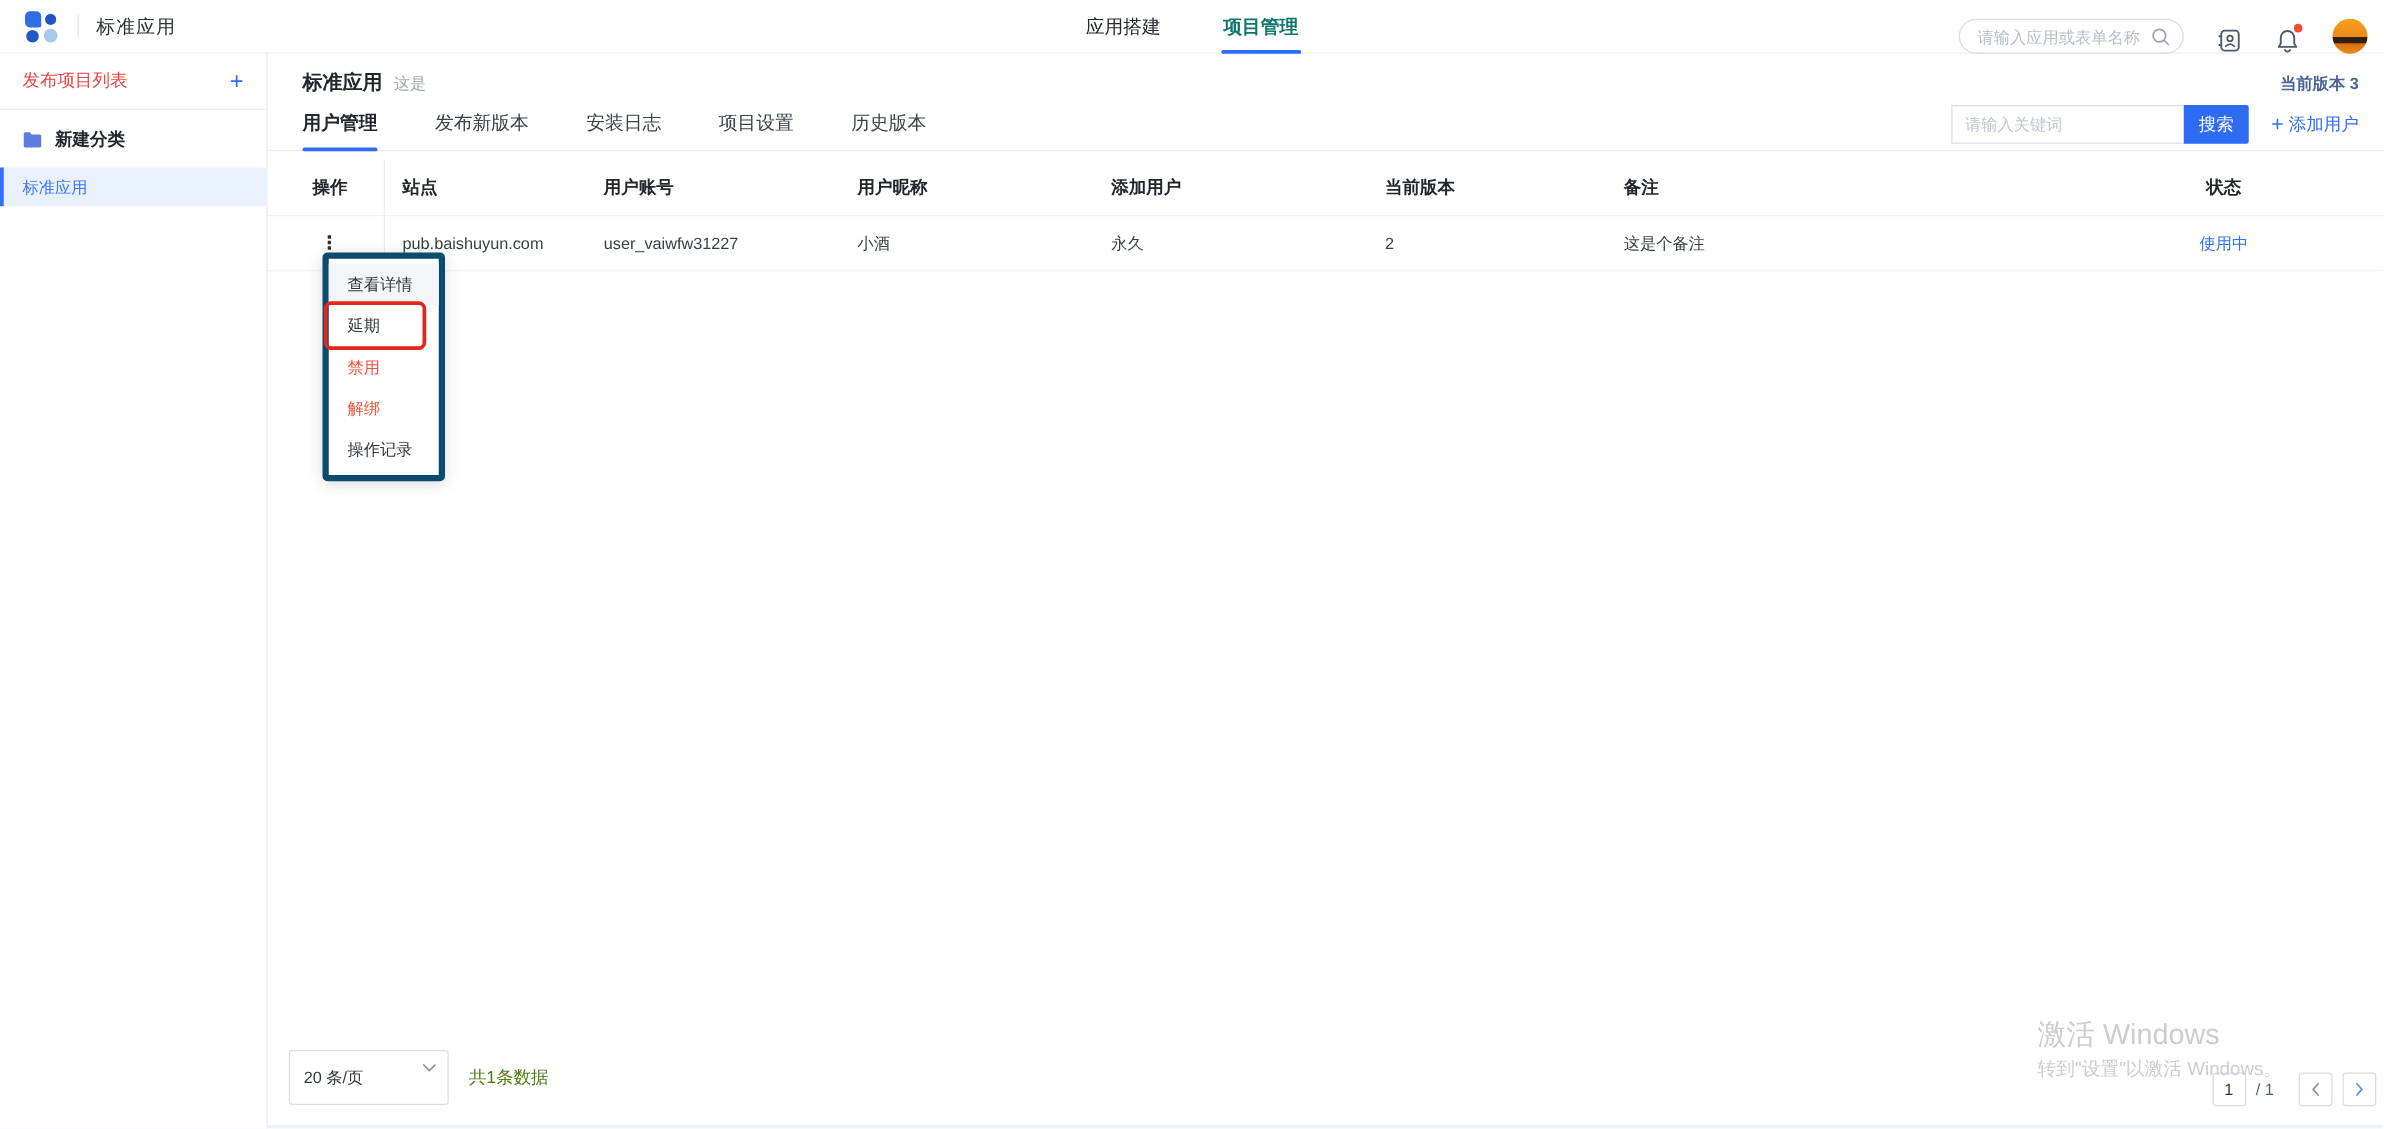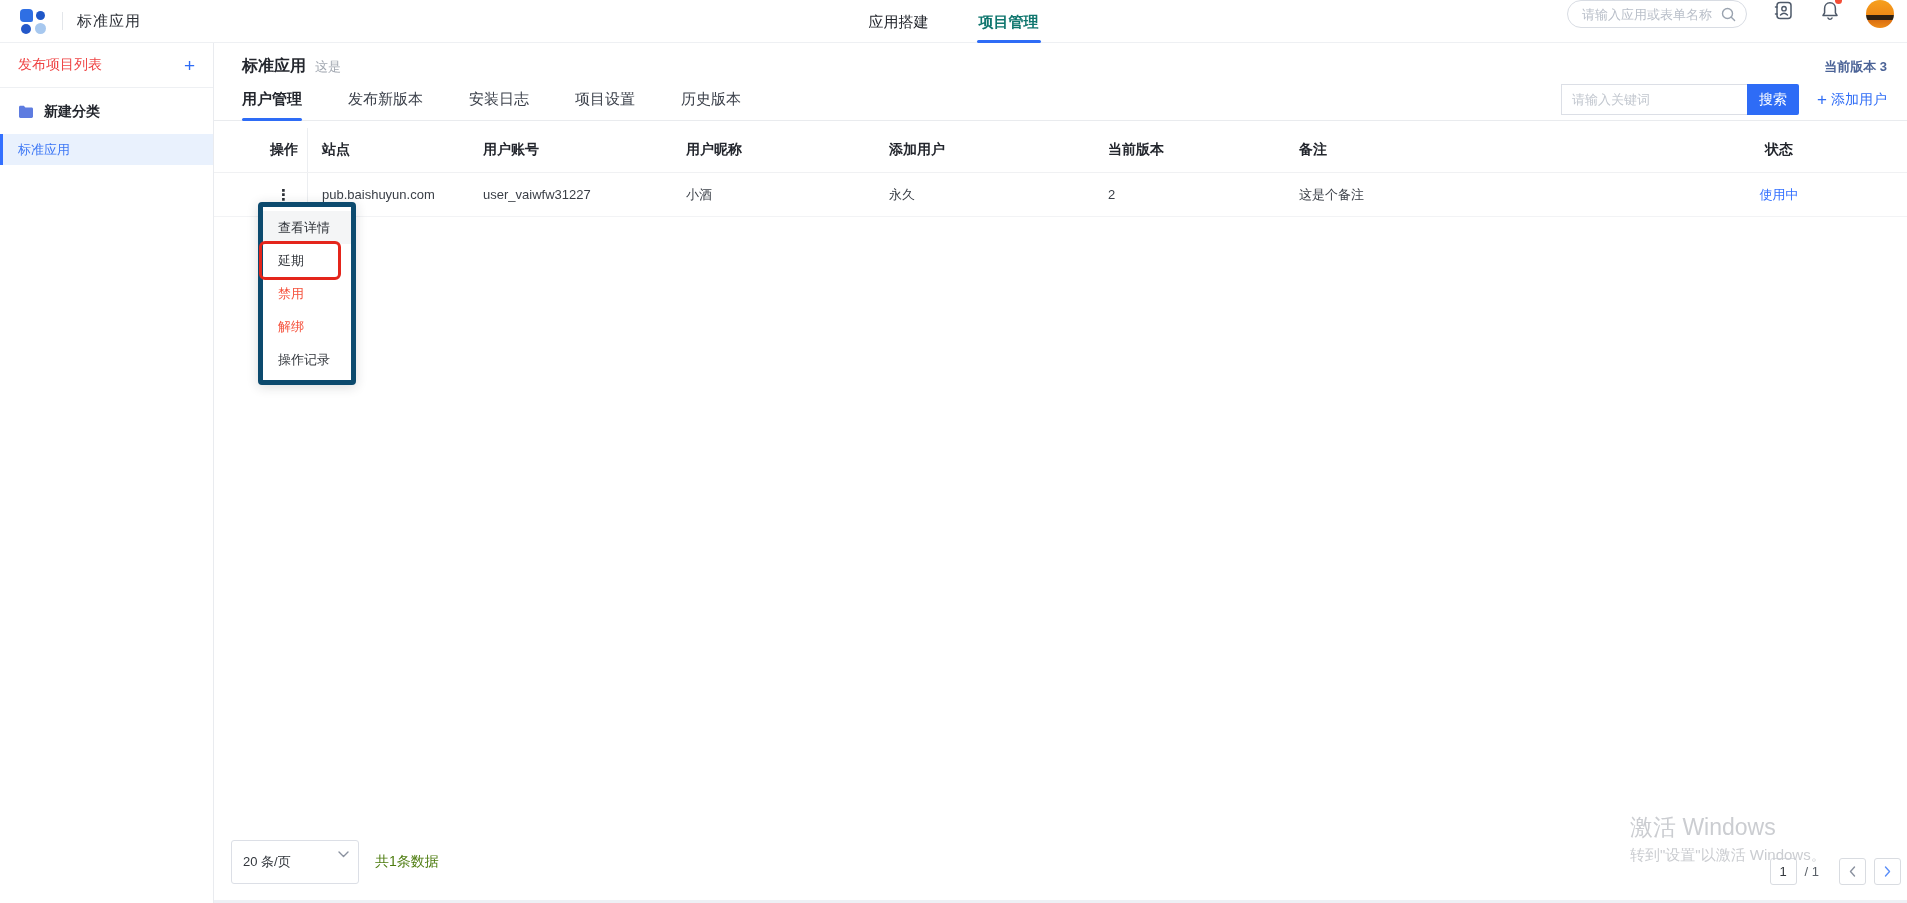--- a/index.html
+++ b/index.html
@@ -16,21 +16,21 @@
   .logo .l3 { left:1px; top:16px; width:10px; height:10px; background:#2458c9; border-radius:50%; }
   .logo .l4 { left:15px; top:15px; width:11px; height:11px; background:#a7c8ef; border-radius:50%; }
   .logo-divider { width:1px; height:18px; background:#e3e6ea; margin:0 14px 0 16px; }
   .app-title { font-size:15px; color:#2b2f36; letter-spacing:1px; }
 
   .topnav { position:absolute; left:50%; transform:translateX(-50%); top:0; height:43px; display:flex; gap:50px; }
   .topnav .nav-item { position:relative; height:43px; line-height:43px; font-size:15px; color:#23262d; cursor:pointer; }
   .topnav .nav-item.active { color:#0f766e; font-weight:bold; }
   .topnav .nav-item.active .nav-underline { position:absolute; left:-2px; right:-2px; bottom:0; height:3px; background:#2e6cf6; border-radius:2px; }
 
-  .topbar-right { position:absolute; right:13px; top:0; height:43px; display:flex; align-items:flex-start; }
+  .topbar-right { position:absolute; right:13px; top:0; height:43px; display:flex; align-items:flex-end; }
   .global-search { position:relative; width:180px; height:28px; border:1px solid #d8dce3; border-radius:14px; margin-right:26px; }
   .global-search input { width:100%; height:100%; border:none; outline:none; background:transparent;
                          padding:0 32px 0 14px; font-size:13px; color:#333; font-family:inherit; }
   .global-search input::placeholder { color:#b9bfc9; }
   .global-search .mag { position:absolute; right:10px; top:6px; }
   .icon-btn { margin-right:26px; position:relative; display:flex; align-items:center; cursor:pointer; }
   .bell-dot { position:absolute; right:-2px; top:-3px; width:7px; height:7px; background:#f44d36; border-radius:50%; }
   .avatar { width:28px; height:28px; border-radius:50%; flex:none; cursor:pointer;
             background:linear-gradient(180deg,#f6a01e 0%,#f08b16 52%,#2e2012 53%,#2e2012 70%,#d96e12 71%,#ef8c18 100%); }
 
@@ -69,21 +69,21 @@
   .add-user .plus { font-size:17px; }
 
   
   .table { margin-top:7px; }
   .trh, .trd { display:flex; align-items:center; }
   .trh { height:45px; border-bottom:1px solid #f0f1f3; }
   .trd { height:44px; border-bottom:1px solid #f2f3f5; }
   .trh > div { font-size:14px; font-weight:bold; color:#23262d; }
   .trd > div { font-size:13px; color:#3a3f47; }
   .c-op     { width:94px; flex:none; align-self:stretch; display:flex; align-items:center;
-              padding-left:56px; border-right:1px solid #eceef1; }
+              padding-left:36px; border-right:1px solid #eceef1; }
   .c-site   { width:175px; flex:none; padding-left:14px; }
   .c-account{ width:203px; flex:none; }
   .c-nick   { width:203px; flex:none; }
   .c-expire { width:219px; flex:none; }
   .c-version{ width:191px; flex:none; }
   .c-remark { flex:1; }
   .c-status { width:173px; flex:none; text-align:center; padding-right:83px; }
   .trd .c-status { color:#3370ff; cursor:pointer; }
   .more-dots { font-size:15px; color:#2b2f36; cursor:pointer; letter-spacing:0; line-height:1;
                padding:2px 6px; font-weight:bold; }

